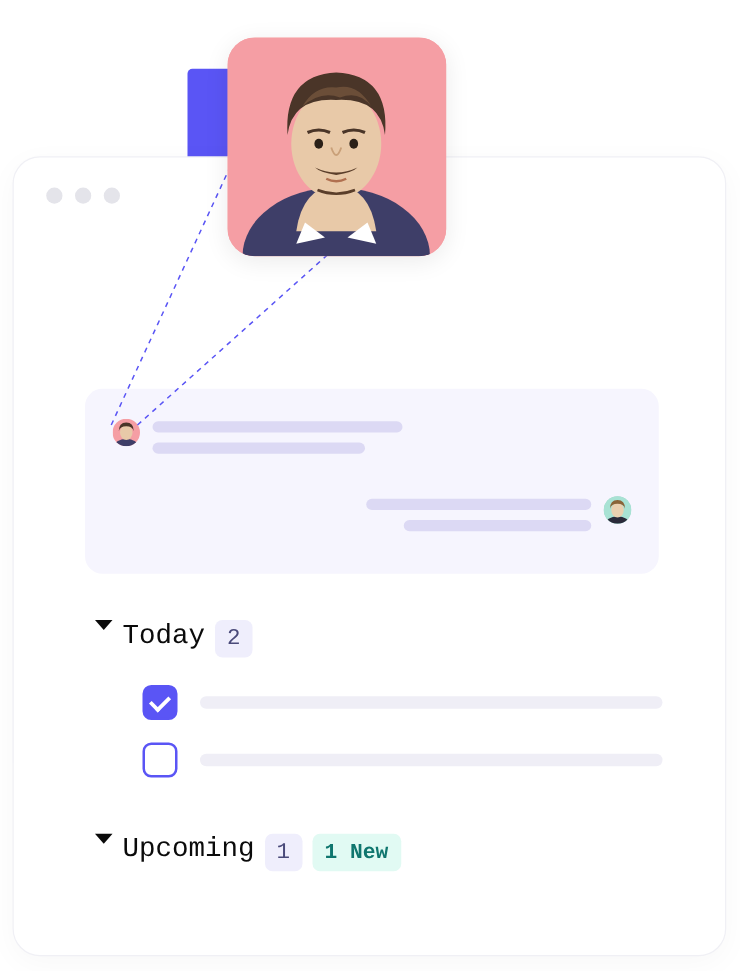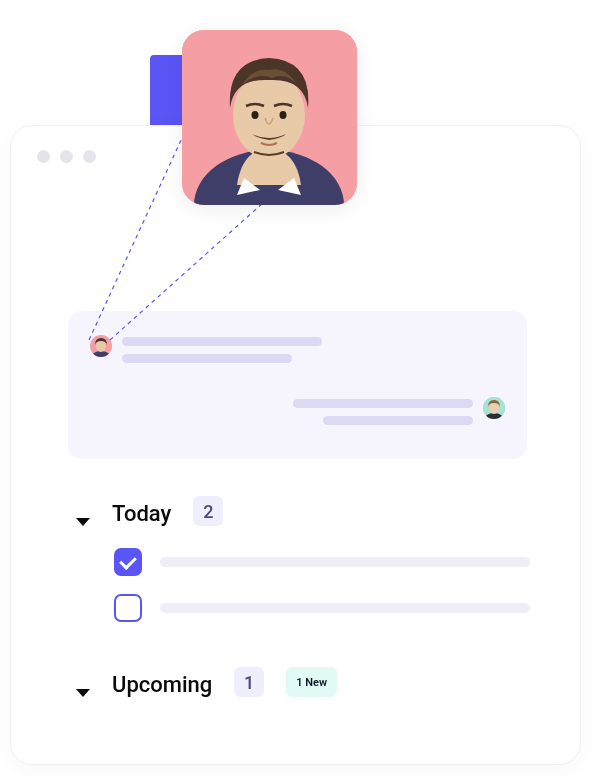--- a/index.html
+++ b/index.html
@@ -124,25 +124,26 @@
 
   .section {
     position: absolute;
     left: 65px;
   }
   .section-today { top: 370px; }
   .section-upcoming { top: 541px; }
 
   .section-header {
     display: flex;
-    align-items: flex-end;
-    gap: 22px;
+    align-items: flex-start;
+    gap: 8px;
     font-size: 22px;
     font-weight: 500;
     color: #0A0A0A;
+    font-family: Liberation Mono, monospace;
   }
   .caret {
     width: 0; height: 0;
     border-left: 7px solid transparent;
     border-right: 7px solid transparent;
     border-top: 8px solid #0A0A0A;
   }
   .count-badge {
     min-width: 30px;
     height: 30px;
@@ -153,22 +154,22 @@
     font-weight: 500;
     display: inline-flex;
     align-items: center;
     justify-content: center;
     padding: 0 8px;
   }
   .new-badge {
     height: 30px;
     border-radius: 6px;
     background: #E1FAF3;
-    color: #0f172a;
-    font-size: 11px;
+    color: #0f766e;
+    font-size: 17px;
     font-weight: 600;
     display: inline-flex;
     align-items: center;
     padding: 0 10px;
   }
 
   .task-list {
     margin-top: 22px;
     margin-left: 38px;
     display: flex;

